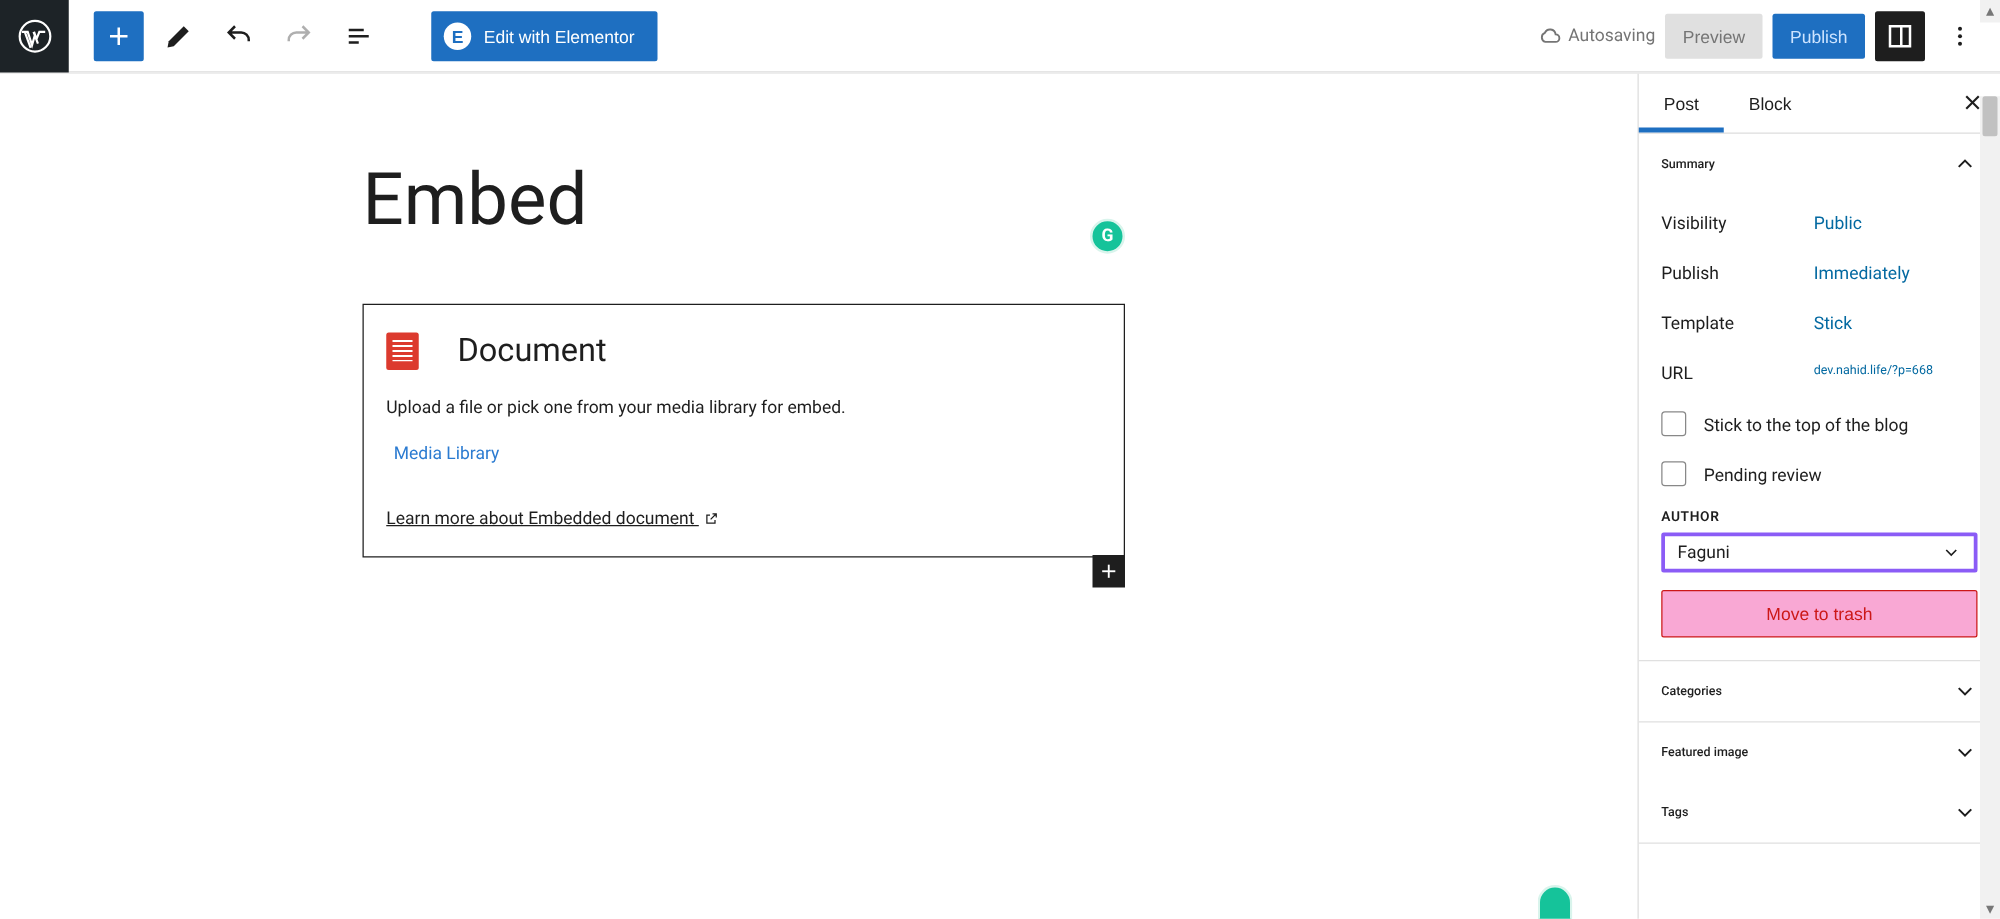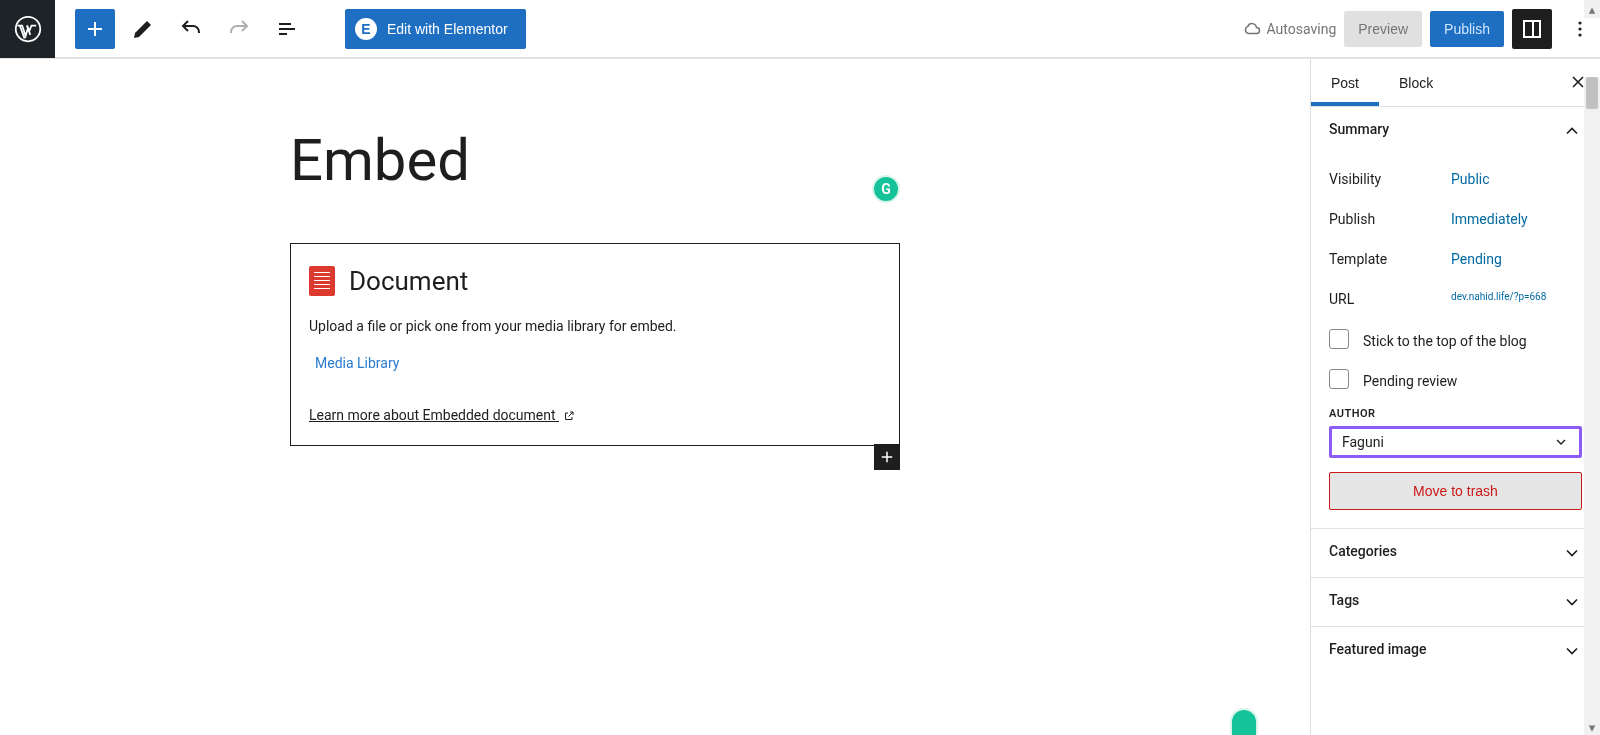--- a/index.html
+++ b/index.html
@@ -8,38 +8,38 @@
   
   .topbar { height: 58px; border-bottom: 1px solid #ddd; display: flex; align-items: center; padding: 0; }
   .wp-logo { width: 55px; height: 58px; background: #1d2327; display: flex; align-items: center; justify-content: center; color: #fff; }
   .wp-logo svg { width: 28px; height: 28px; }
   .topbar-left { display: flex; align-items: center; gap: 8px; padding-left: 20px; }
   .icon-btn { width: 40px; height: 40px; border-radius: 2px; display: inline-flex; align-items: center; justify-content: center; background: transparent; border: none; cursor: pointer; }
   .icon-btn.blue { background: #1e6fc1; color: #fff; }
   .icon-btn svg { width: 24px; height: 24px; }
   .elementor-btn { margin-left: 30px; height: 40px; background: #1e6fc1; color: #fff; border: none; border-radius: 2px; padding: 0 18px 0 10px; font-size: 14px; font-weight: 500; display: inline-flex; align-items: center; gap: 10px; cursor: pointer; }
   .elementor-btn .e-icon { width: 22px; height: 22px; background: #fff; border-radius: 50%; color: #1e6fc1; display: inline-flex; align-items: center; justify-content: center; font-weight: bold; font-size: 14px; }
-  .topbar-right { margin-left: auto; display: flex; align-items: center; gap: 8px; }
+  .topbar-right { margin-left: auto; display: flex; align-items: center; gap: 8px; padding-right: 12px; }
   .autosave { color: #757575; display: inline-flex; align-items: center; gap: 6px; font-size: 14px; }
   .btn { height: 36px; padding: 0 14px; border-radius: 2px; border: none; font-size: 14px; cursor: pointer; display: inline-flex; align-items: center; }
   .btn.preview { background: #e0e0e0; color: #757575; }
   .btn.publish { background: #1e6fc1; color: #cde4ff; }
   .icon-btn.dark { background: #1e1e1e; color: #fff; }
   .more-btn { color: #1e1e1e; }
   
   
   .body-area { display: flex; height: calc(735px - 58px); }
   .canvas { flex: 1; position: relative; padding-top: 70px; overflow: auto; }
   .sidebar { width: 290px; border-left: 1px solid #ddd; display: flex; flex-direction: column; position: relative; }
   
   
   .post { width: 610px; margin-left: 290px; position: relative; }
   .title { font-size: 58px; font-weight: 400; line-height: 1.1; }
   .block { margin-top: 50px; border: 1px solid #1e1e1e; padding: 22px 18px; }
-  .block-head { display: flex; align-items: center; gap: 14px; }
+  .block-head { display: flex; align-items: center; gap: 31px; }
   .doc-icon { width: 26px; height: 30px; background: #dc3a2e; border-radius: 2px; position:relative; }
   .doc-icon::after{content:"";position:absolute;top:6px;left:5px;right:5px;bottom:7px;background:repeating-linear-gradient(#fff 0 1.5px, transparent 1.5px 4px);}
   .block-title { font-size: 26px; font-weight: 400; }
   .block-desc { margin-top: 22px; color: #1e1e1e; font-size: 14px; }
   .media-link { margin-top: 17px; display: inline-block; color: #2b7bd1; font-size: 14px; padding: 4px 6px; cursor: pointer; }
   .learn-link { margin-top: 32px; display: inline-block; color: #1e1e1e; text-decoration: underline; font-size: 14px; cursor: pointer; }
   .ext-icon { display: inline-block; margin-left: 4px; vertical-align: -2px; }
   
   .grammarly { position: absolute; top: 46px; right: 0; width: 28px; height: 28px; border-radius: 50%; background: #15c39a; border: 2px solid #d9f4ec; display: flex; align-items: center; justify-content: center; color: #fff; font-weight: bold; font-size: 14px; }
   .grammarly2 { position: absolute; bottom: 0; left: 1230px; width: 28px; height: 28px; border-radius: 50% 50% 0 0; background: #15c39a; border: 2px solid #d9f4ec; border-bottom: none; }
@@ -47,30 +47,30 @@
   .add-block-btn { width: 26px; height: 26px; background: #1e1e1e; color: #fff; position: absolute; right: 0; top: 315px; display: flex; align-items: center; justify-content: center; cursor: pointer; }
   
   
   .tabs { display: flex; border-bottom: 1px solid #ddd; height: 48px; position: relative; }
   .tab { padding: 14px 20px; font-size: 14px; color: #1e1e1e; font-weight: 500; background: none; border: none; cursor: pointer; }
   .tab.active { border-bottom: 4px solid #1e6fc1; padding-bottom: 10px; }
   .tab.inactive { color: #1e1e1e; }
   .close-sidebar { position: absolute; right: 10px; top: 12px; width: 24px; height: 24px; background: none; border: none; cursor: pointer; }
   
   .panel { border-bottom: 1px solid #e0e0e0; }
-  .panel-head { display: flex; justify-content: space-between; padding: 14px 18px; font-size: 14px; font-weight: 500; cursor: pointer; }
+  .panel-head { display: flex; align-items: center; justify-content: space-between; padding: 14px 18px; font-size: 10px; font-weight: 500; cursor: pointer; }
   .panel-body { padding: 4px 18px 18px; }
   .row { display: flex; padding: 12px 0; font-size: 14px; }
   .row .label { width: 122px; color: #1e1e1e; }
   .row .value { color: #0369a1; cursor: pointer; }
   .check-row { display: flex; align-items: flex-end; gap: 14px; padding: 10px 0; font-size: 14px; }
   .check-row .cb { width: 20px; height: 20px; border: 1px solid #888; border-radius: 3px; }
   .section-label { font-size: 11px; font-weight: 600; letter-spacing: 0.5px; color: #1e1e1e; text-transform: uppercase; padding: 8px 0 6px; }
   .select { width: 100%; height: 32px; border: 3px solid #8b5cf6; border-radius: 2px; padding: 0 10px; font-size: 14px; display: flex; align-items: center; justify-content: space-between; cursor: pointer; }
-  .trash-btn { width: 100%; height: 38px; margin-top: 14px; border: 1px solid #cc1818; color: #cc1818; background: #e5e5e5; font-size: 14px; border-radius: 2px; cursor: pointer; }
+  .trash-btn { width: 100%; height: 38px; margin-top: 14px; border: 1px solid #cc1818; color: #cc1818; background: #f9a8d4; font-size: 14px; border-radius: 2px; cursor: pointer; }
   
   .outer-scroll-right { position:absolute; right:0; top:18px; bottom:0; width:16px; background:#f1f1f1;}
   .outer-scroll-right .thumb{position:absolute;left:2px;right:2px;top:0;height:32px;background:#c1c1c1;border-radius:2px;}
   .outer-scroll-right .down{position:absolute;bottom:0;left:0;right:0;height:18px;display:flex;align-items:center;justify-content:center;color:#777;}
   .sidebar-scroll{position:absolute;right:0;top:0;bottom:0;width:7px;background:transparent;}
   .sidebar-scroll .thumb{position:absolute;left:0;right:0;top:48px;height:525px;background:#c1c1c1;border-radius:3px;}
 
   .topbar-wrap{position:relative;}
   .outer-scroll-top{position:absolute;right:0;top:0;height:18px;width:16px;background:#f1f1f1;display:flex;align-items:center;justify-content:center;color:#777;}
   .hr{height:1px;background:#e7e7e7;border:none;}
@@ -202,21 +202,21 @@
         <div class="row">
           <span class="label">Visibility</span>
           <span class="value">Public</span>
         </div>
         <div class="row">
           <span class="label">Publish</span>
           <span class="value">Immediately</span>
         </div>
         <div class="row">
           <span class="label">Template</span>
-          <span class="value">Pending</span>
+          <span class="value">Stick</span>
         </div>
         <div class="row">
           <span class="label">URL</span>
           <span class="value" style="font-size:10px">dev.nahid.life/?p=668</span>
         </div>
         <div class="check-row">
           <span class="cb"></span>
           <span>Stick to the top of the blog</span>
         </div>
         <div class="check-row">
@@ -235,31 +235,31 @@
     </div>
 
     <div class="panel">
       <div class="panel-head">
         <span>Categories</span>
         <svg width="20" height="20" viewBox="0 0 24 24" fill="none" stroke="#1e1e1e" stroke-width="2">
               <polyline points="6 9 12 15 18 9"></polyline>
             </svg>
       </div>
     </div>
+    <div class="panel" style="border-bottom:none">
+      <div class="panel-head">
+        <span>Featured image</span>
+        <svg width="20" height="20" viewBox="0 0 24 24" fill="none" stroke="#1e1e1e" stroke-width="2">
+              <polyline points="6 9 12 15 18 9"></polyline>
+            </svg>
+      </div>
+    </div>
     <div class="panel">
       <div class="panel-head">
         <span>Tags</span>
-        <svg width="20" height="20" viewBox="0 0 24 24" fill="none" stroke="#1e1e1e" stroke-width="2">
-              <polyline points="6 9 12 15 18 9"></polyline>
-            </svg>
-      </div>
-    </div>
-    <div class="panel" style="border-bottom:none">
-      <div class="panel-head">
-        <span>Featured image</span>
         <svg width="20" height="20" viewBox="0 0 24 24" fill="none" stroke="#1e1e1e" stroke-width="2">
               <polyline points="6 9 12 15 18 9"></polyline>
             </svg>
       </div>
     </div>
     <div class="sidebar-scroll">
           <div class="thumb"></div>
         </div>
   </aside>
 </div>

